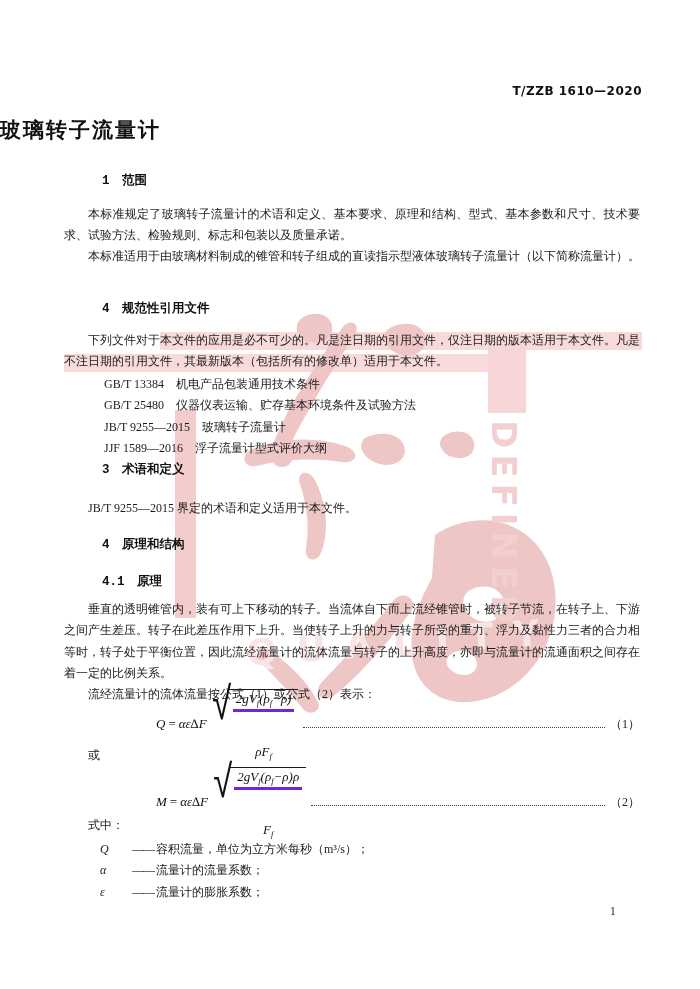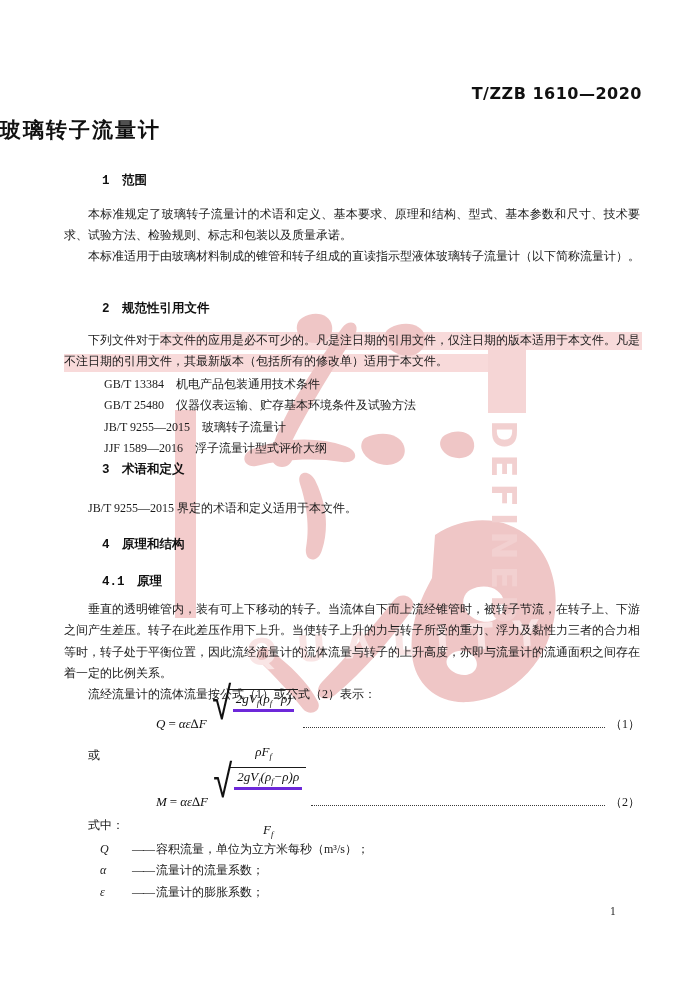--- a/index.html
+++ b/index.html
@@ -33,21 +33,21 @@
     font-weight:700;font-size:36px;letter-spacing:20px;
     color:#f9e5e5;transform:rotate(-4deg);
   }
   .wm-svg{position:absolute;left:150px;top:310px;}
 
   
   .content{position:absolute;inset:0;z-index:1;}
   .header-code{
     position:absolute;top:84px;left:0;width:642px;text-align:right;
     font-family:"DejaVu Sans","Liberation Sans",sans-serif;
-    font-weight:600;font-size:16px;letter-spacing:.5px;color:#111;
+    font-weight:600;font-size:12px;letter-spacing:.5px;color:#111;
   }
   .doc-title{
     position:absolute;top:116px;left:0;right:0;margin:0;
     font-family:"DejaVu Sans","Liberation Sans",sans-serif;
     font-weight:700;font-size:21px;letter-spacing:2px;color:#111;
   }
   .sec-h{
     position:absolute;left:64px;
     font-family:Liberation Mono, monospace;
     font-weight:700;font-size:12.5px;color:#111;margin-left:38px;
@@ -127,21 +127,21 @@
   </div>
 
   <div class="content">
     <div class="header-code">T/ZZB 1610—2020</div>
     <h1 class="doc-title">玻璃转子流量计</h1>
 
     <div class="sec-h" style="top:172px">1　范围</div>
     <p class="para" style="top:246px">本标准适用于由玻璃材料制成的锥管和转子组成的直读指示型液体玻璃转子流量计（以下简称流量计）。</p>
     <p class="para" style="top:204px">本标准规定了玻璃转子流量计的术语和定义、基本要求、原理和结构、型式、基本参数和尺寸、技术要求、试验方法、检验规则、标志和包装以及质量承诺。</p>
 
-    <div class="sec-h" style="top:300px">2　规范性引用文件</div>
+    <div class="sec-h" style="top:300px">4　规范性引用文件</div>
     <p class="para" style="top:330px">下列文件对于本文件的应用是必不可少的。凡是注日期的引用文件，仅注日期的版本适用于本文件。凡是不注日期的引用文件，其最新版本（包括所有的修改单）适用于本文件。</p>
     <div class="ref-list">
       <div class="ref-line">GB/T 13384　机电产品包装通用技术条件</div>
       <div class="ref-line">GB/T 25480　仪器仪表运输、贮存基本环境条件及试验方法</div>
       <div class="ref-line">JB/T 9255—2015　玻璃转子流量计</div>
       <div class="ref-line">JJF 1589—2016　浮子流量计型式评价大纲</div>
     </div>
 
     <div class="sec-h" style="top:461px">3　术语和定义</div>
     <p class="para" style="top:498px">JB/T 9255—2015 界定的术语和定义适用于本文件。</p>

